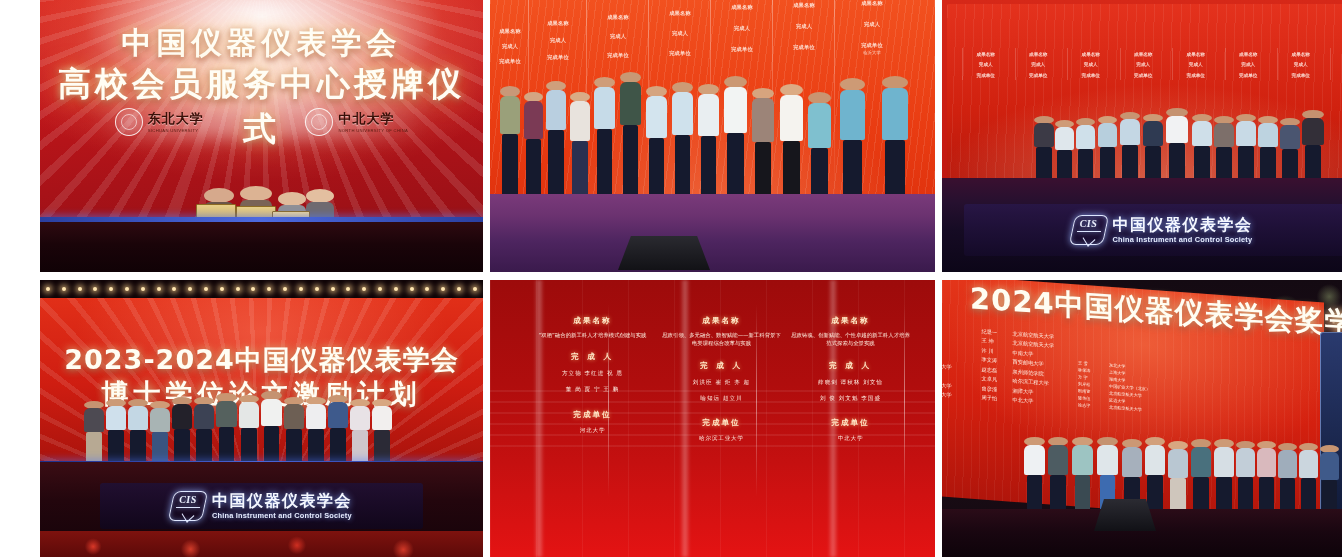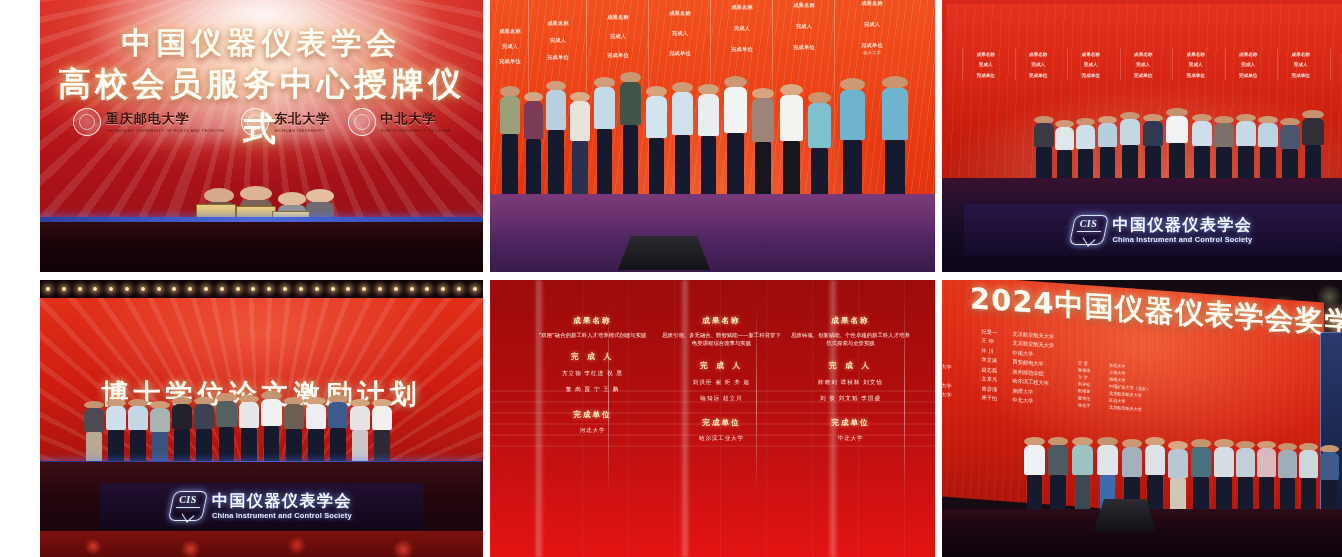--- a/index.html
+++ b/index.html
@@ -349,27 +349,20 @@
   <div class="cell c1">
     <div class="rays"></div>
     <div class="glowtop"></div>
     <div class="title-1">中国仪器仪表学会</div>
     <div class="title-2">高校会员服务中心授牌仪式</div>
 
     <div class="logos">
       <div class="logo">
         <span class="seal"></span>
         <span class="ltxt">
-          <span class="lcn">重庆邮电大学</span>
-          <span class="len" style="display:block">CHONGQING UNIVERSITY OF POSTS AND TELECOM</span>
-        </span>
-      </div>
-      <div class="logo">
-        <span class="seal"></span>
-        <span class="ltxt">
           <span class="lcn">东北大学</span>
           <span class="len" style="display:block">SICHUAN UNIVERSITY</span>
         </span>
       </div>
       <div class="logo">
         <span class="seal"></span>
         <span class="ltxt">
           <span class="lcn">中北大学</span>
           <span class="len" style="display:block">NORTH UNIVERSITY OF CHINA</span>
         </span>
@@ -695,20 +688,21 @@
       <i></i>
         <i></i>
         <i></i>
         <i></i>
         <i></i>
         <i></i>
         <i></i>
         <i></i>
     </div>
     <div class="screen"></div>
+    <div class="title1">2023-2024中国仪器仪表学会</div>
     <div class="title2">博士学位论文激励计划</div>
 
     <div>
       <div class="person" style="left:44px;width:20px;height:66px;bottom:90px">
         <span class="head" style="top:0;height:8px;background:#c69371"></span>
         <span class="body" style="top:7px;height:24px;background:#4d4a52"></span>
         <span class="legs" style="top:31px;bottom:0;background:#b7a993"></span>
       </div>
       <div class="person" style="left:66px;width:20px;height:68px;bottom:90px">
         <span class="head" style="top:0;height:8px;background:#cc9a76"></span>

